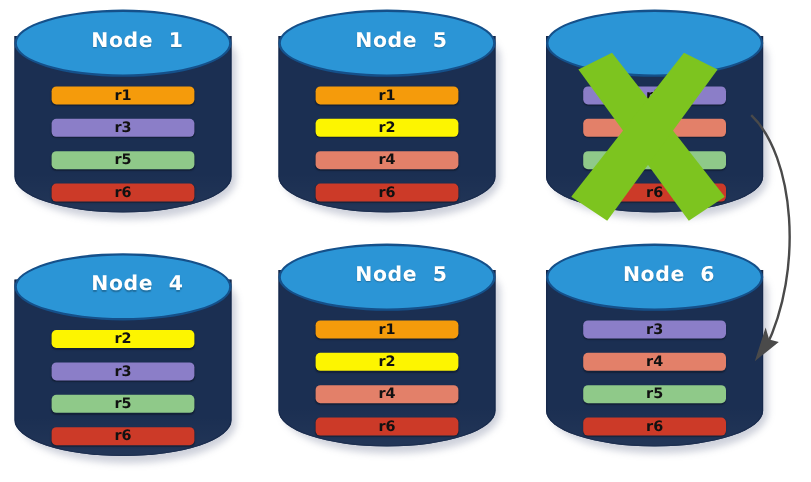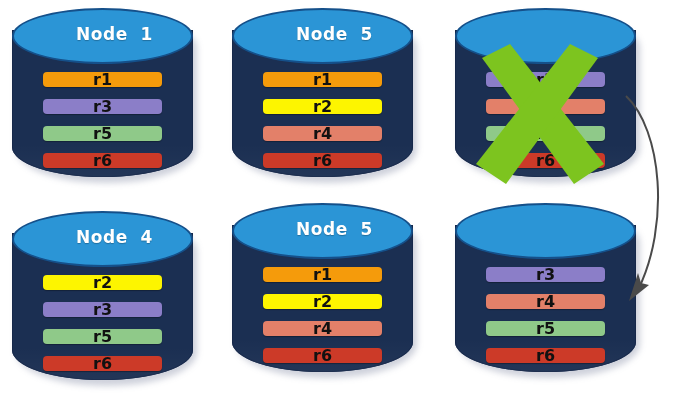--- a/index.html
+++ b/index.html
@@ -84,21 +84,21 @@
     left: 31px;
     top: 64px;
     width: 119px;
   }
   .record {
     position: relative;
     height: 15px;
     margin-bottom: 12px;
     border-radius: 4px;
     color: #111111;
-    font-size: 16px;
+    font-size: 12px;
     font-weight: bold;
     line-height: 15px;
     text-align: center;
     box-shadow: 0 1px 1px rgba(0,0,0,0.30);
   }
   .record:last-child { margin-bottom: 0; }
 
   
   .cross-wrap {
     position: absolute;
@@ -194,20 +194,21 @@
       <div class="record" style="background:#fdf500">r2</div>
       <div class="record" style="background:#e38069">r4</div>
       <div class="record" style="background:#cc3a28">r6</div>
     </div>
   </div>
 
   <div class="node" style="left:455px; top:203px;">
     <div class="node-shadow"></div>
     <div class="node-body"></div>
     <div class="node-top"></div>
+    <div class="node-label">Node  6</div>
     <div class="records">
       <div class="record" style="background:#8b7ec8">r3</div>
       <div class="record" style="background:#e38069">r4</div>
       <div class="record" style="background:#8fc989">r5</div>
       <div class="record" style="background:#cc3a28">r6</div>
     </div>
   </div>
 
   <svg class="arrow-layer" viewBox="0 0 676 402">
     <path d="M 626 96 C 662 130 670 225 638 290" fill="none" stroke="#4a4a4a" stroke-width="2"></path>

